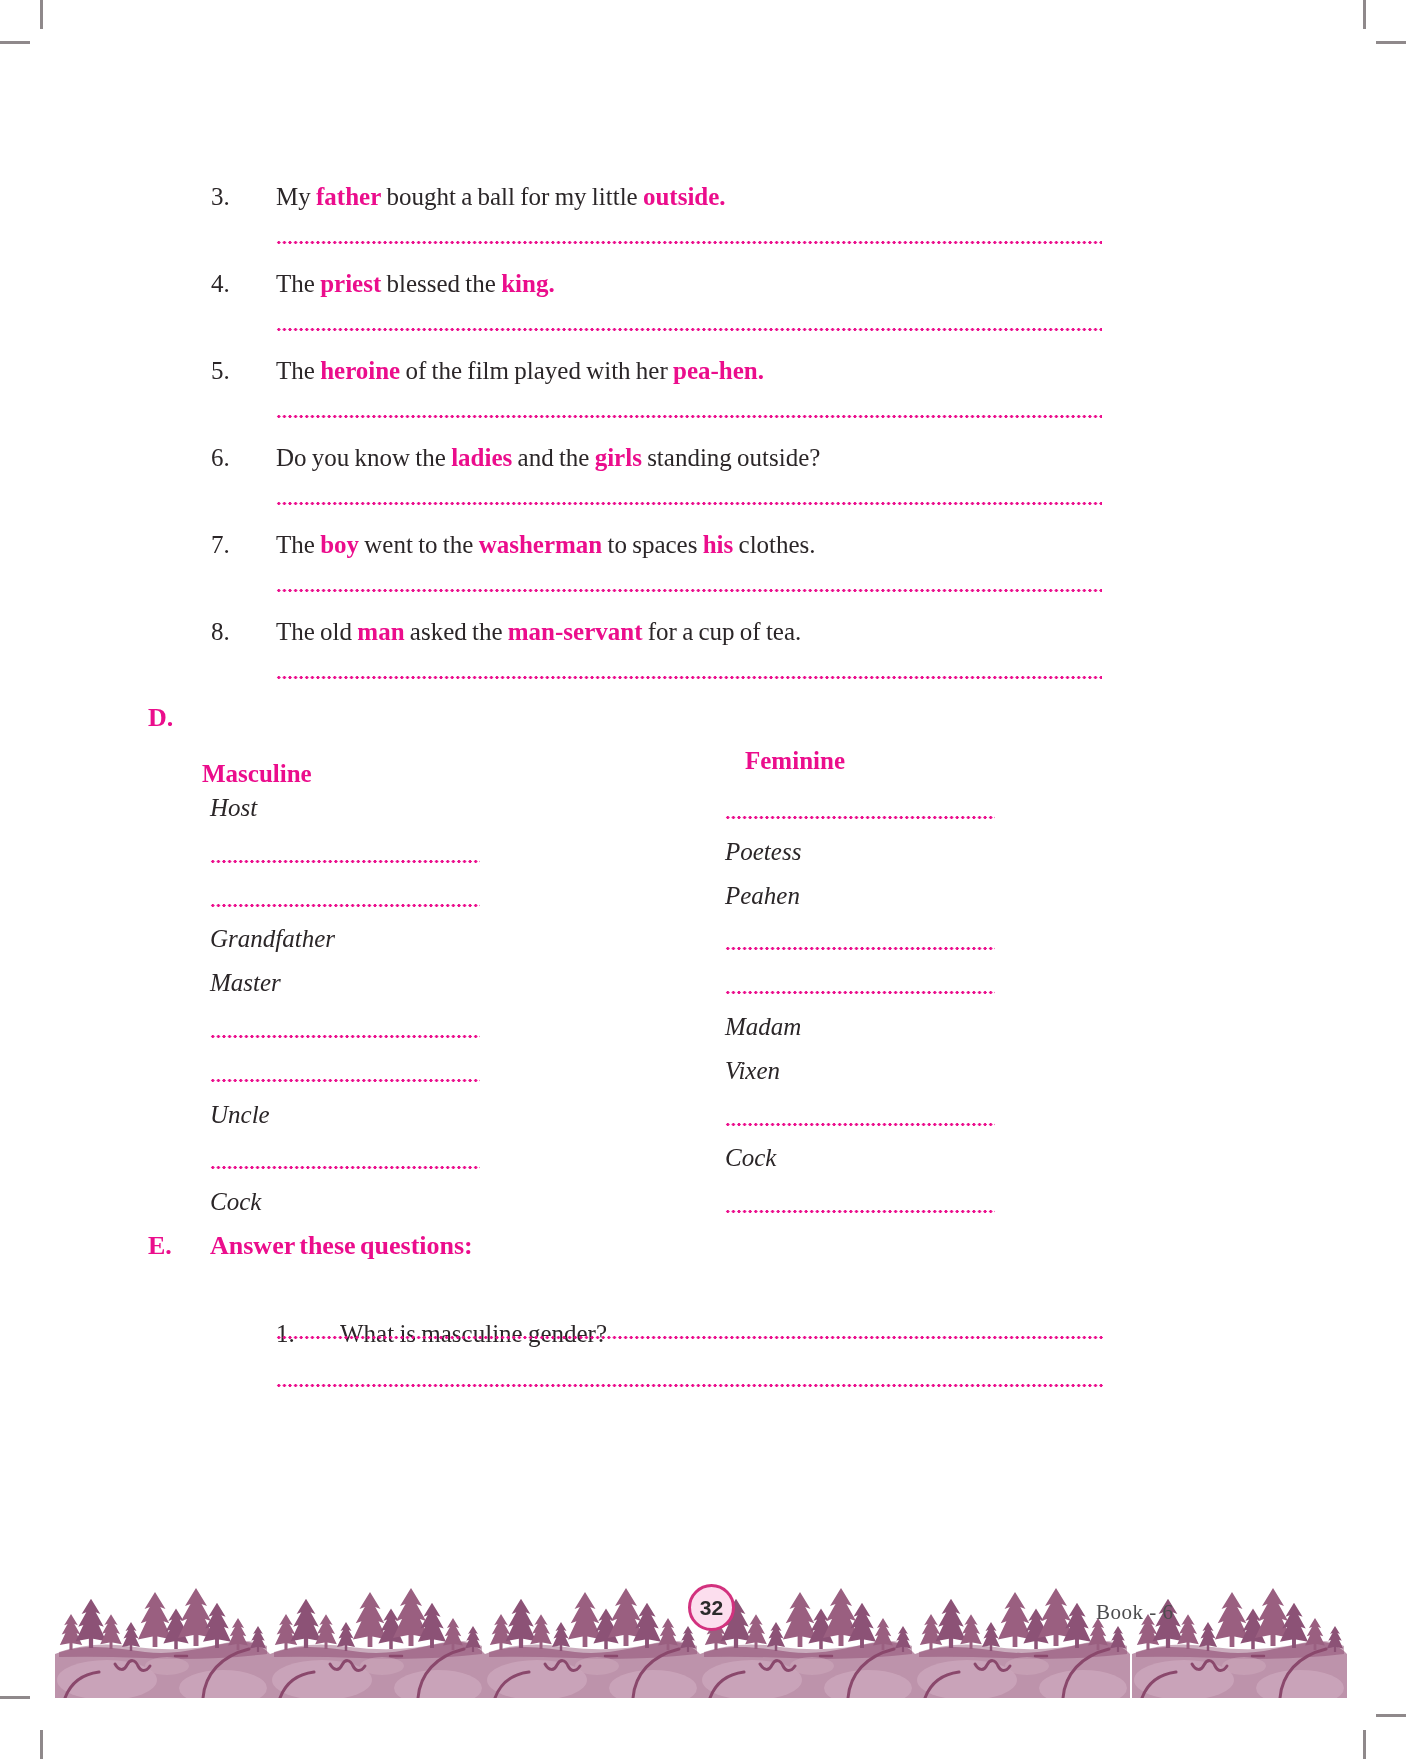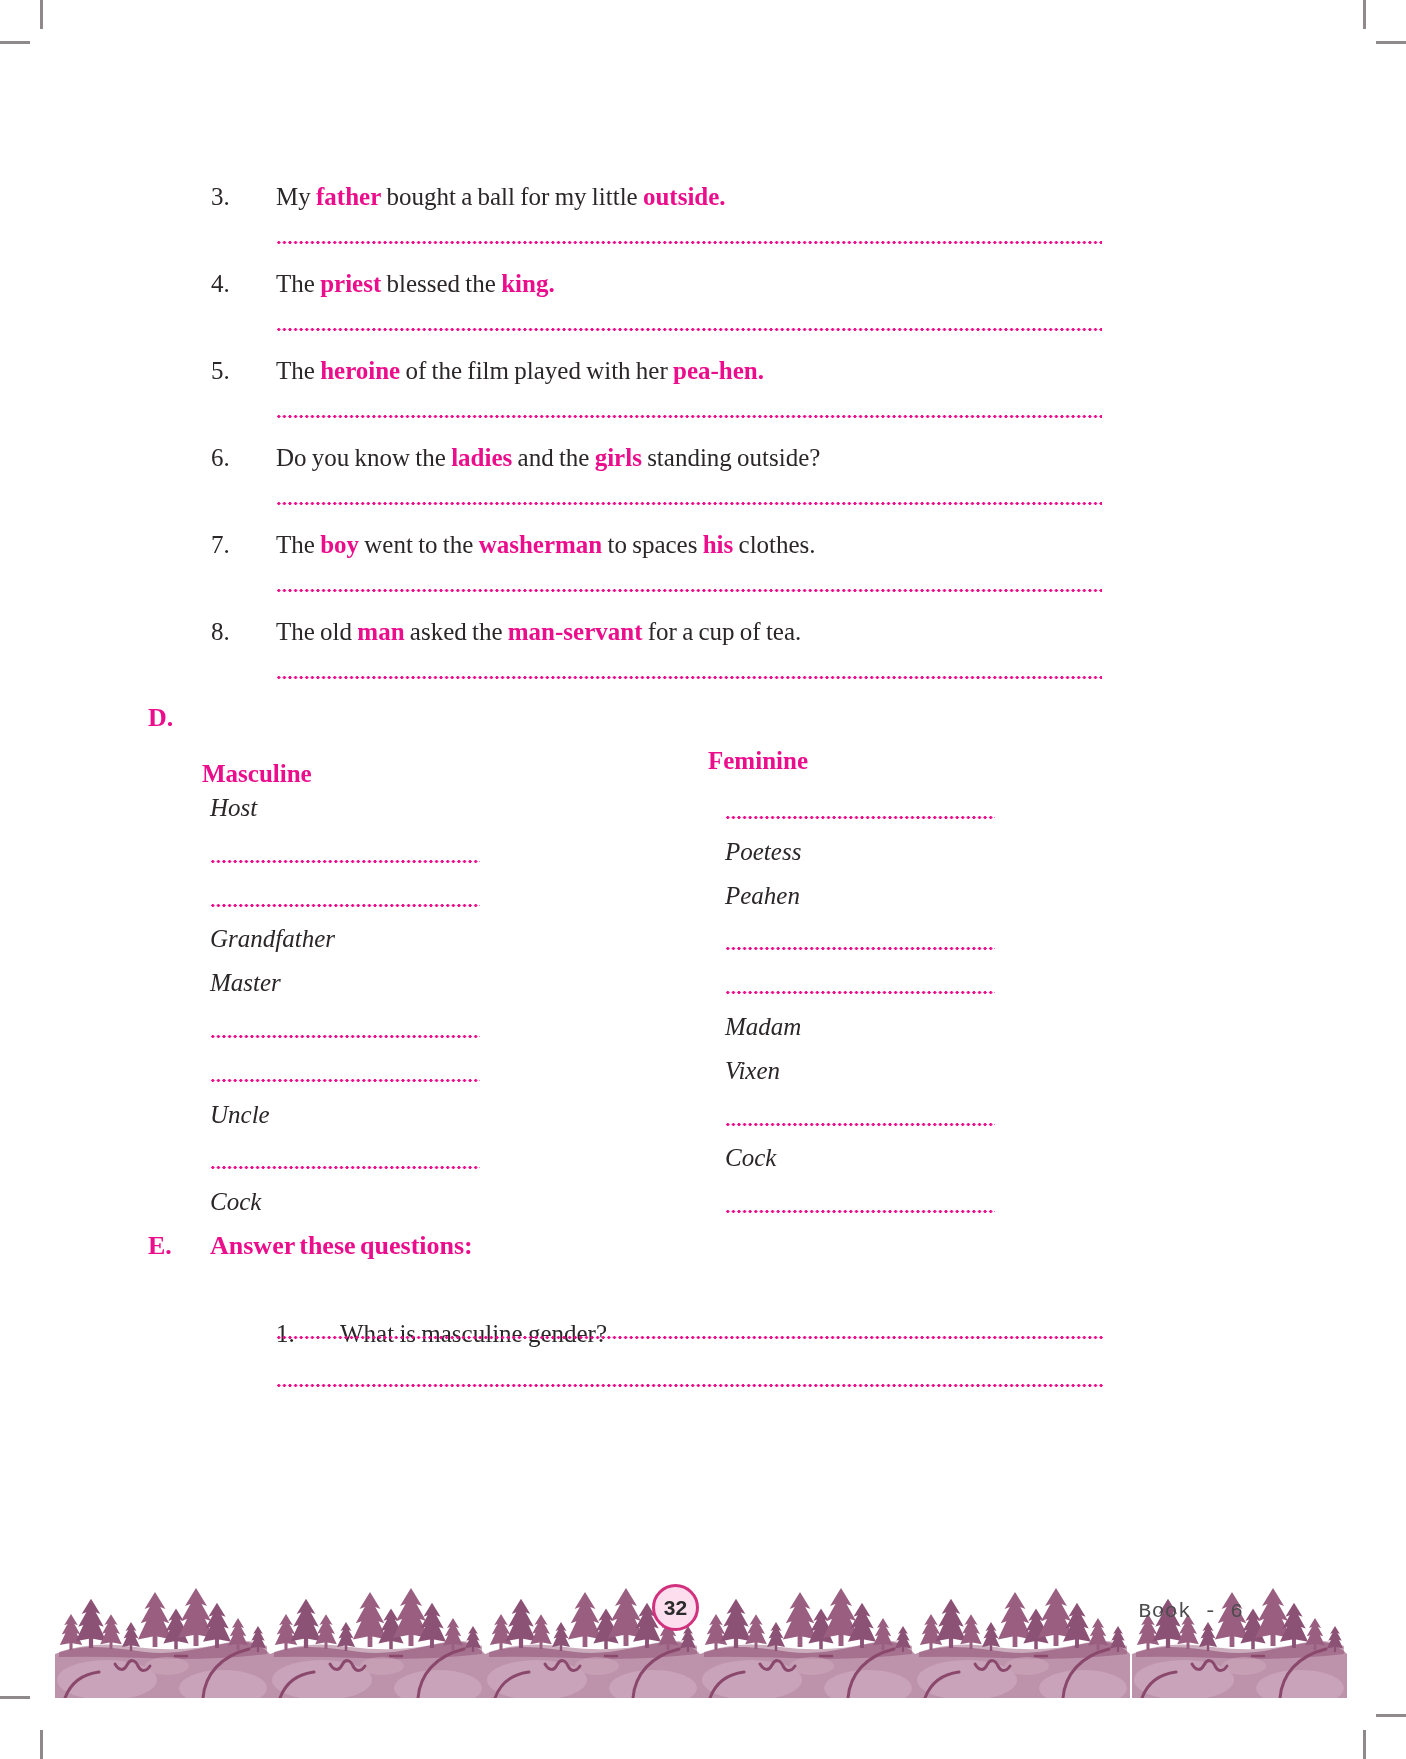--- a/index.html
+++ b/index.html
@@ -30,44 +30,44 @@
   }
   .c-item .dotline{position:absolute;left:276px;top:57px;width:826px;}
   
   .sec-head{position:relative;height:44px;}
   .sec-letter{position:absolute;left:148px;top:0;font-size:26px;font-weight:bold;color:var(--pink);}
   .sec-title{position:absolute;left:210px;top:0;font-size:26px;font-weight:bold;color:var(--pink);word-spacing:-2px;white-space:nowrap;}
   
   #section-d{position:absolute;top:703px;left:0;width:100%;}
   .g-header{position:relative;height:44px;}
   .g-header .g-col{position:absolute;top:0;font-size:25px;font-weight:bold;color:var(--pink);}
-  .g-col.m{left:202px;margin-top:13px;} .g-col.f{left:708px;}
+  .g-col.m{left:202px;margin-top:13px;} .g-col.f{left:745px;}
   .g-row{position:relative;height:43.8px;}
   .g-cell{position:absolute;top:3px;font-size:25px;font-style:italic;}
   .g-cell.masculine{left:210px;width:420px;}
   .g-cell.feminine{left:725px;width:420px;}
   .g-cell .dotline{position:absolute;top:21px;left:0;width:270px;}
   
   #section-e{position:absolute;top:1231px;left:0;width:100%;}
   .e-q{position:relative;height:60px;}
   .e-q .num{position:absolute;left:276px;top:45px;font-size:25px;}
   .e-q .q-text{position:absolute;left:340px;top:45px;font-size:25px;word-spacing:-1px;white-space:nowrap;}
   .e-line{position:absolute;left:276px;width:828px;}
   .e-line.l1{top:104px;} .e-line.l2{top:152px;}
   
   .forest{position:absolute;left:55px;top:1586px;z-index:1;}
   .badge{
-    position:absolute;left:652px;top:1584px;width:47px;height:47px;border-radius:50%;
+    position:absolute;left:688px;top:1584px;width:47px;height:47px;border-radius:50%;
     background:#fcdeee;border:3px solid #d2317e;z-index:2;
     display:flex;align-items:center;justify-content:center;
     font-family:"Liberation Sans","DejaVu Sans",sans-serif;font-weight:bold;font-size:21px;color:#2b2b2b;
   }
   .book-label{
-    position:absolute;left:1096px;top:1600px;width:190px;text-align:center;z-index:2;
-    font-family:Liberation Mono, monospace;font-size:21px;color:#4c4c4e;letter-spacing:.5px;
+    position:absolute;left:1096px;top:1600px;width:190px;text-align:left;z-index:2;
+    font-family:Liberation Serif, serif;font-size:21px;color:#4c4c4e;letter-spacing:.5px;
   }
   .t1{fill:#9a5f80;} .t2{fill:#8c5276;}
 </style>
 </head>
 <body>
 
 <div class="crop v" style="left:40px;top:0;"></div>
 <div class="crop h" style="left:0;top:41px;"></div>
 <div class="crop v" style="left:1363px;top:0;"></div>
 <div class="crop h" style="left:1376px;top:41px;"></div>

